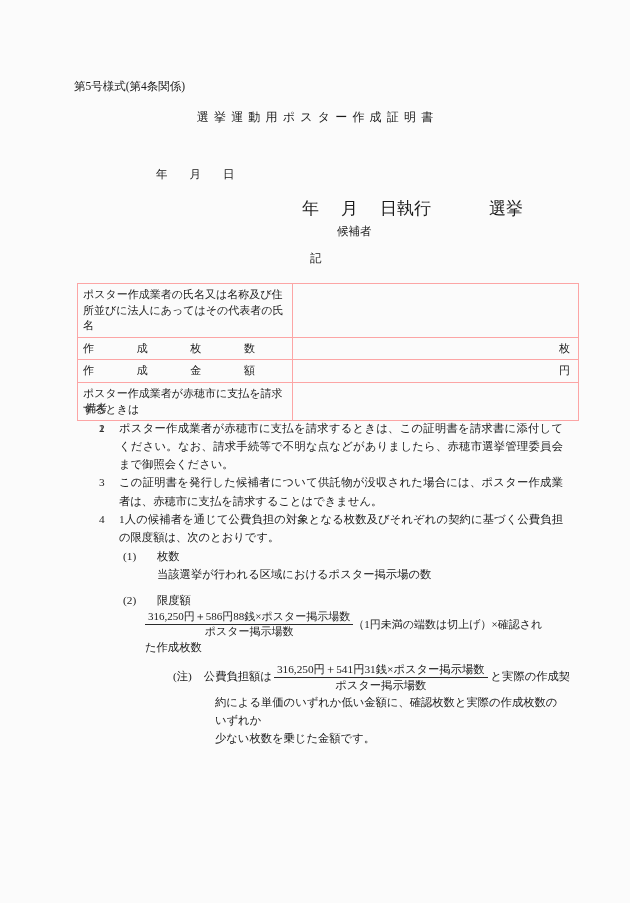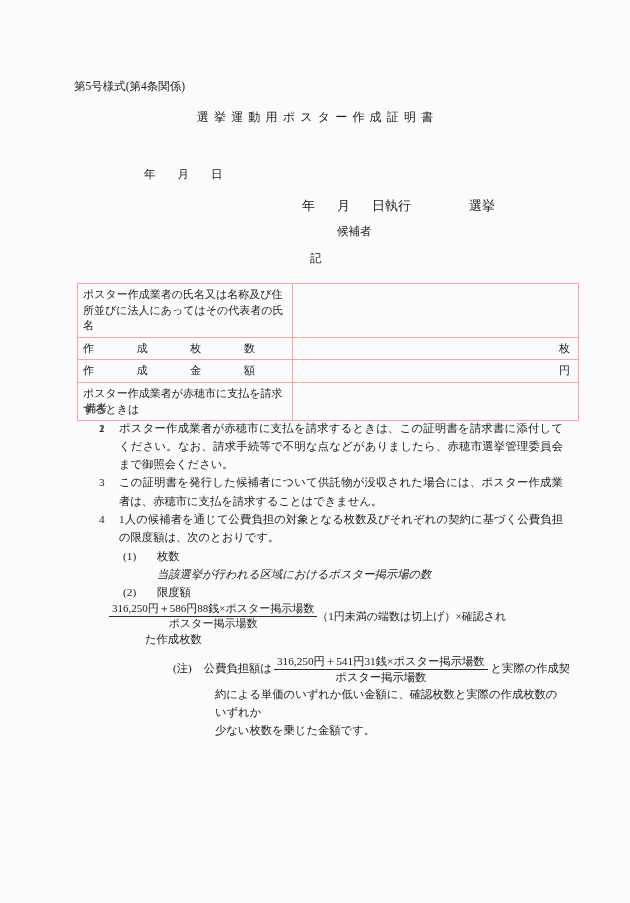--- a/index.html
+++ b/index.html
@@ -48,32 +48,32 @@
     position: absolute;
     left: 96px;
     top: 136px;
     font-size: 11.5px;
     letter-spacing: .5px;
     white-space: nowrap;
   }
 
   .date-blank {
     position: absolute;
-    left: 144px;
+    left: 156px;
     top: 166px;
     font-size: 11.5px;
     white-space: nowrap;
   }
   .date-blank .sp { display: inline-block; width: 22px; }
 
   .election-line {
     position: absolute;
     left: 302px;
     top: 196px;
-    font-size: 13px;
+    font-size: 17px;
     white-space: nowrap;
   }
   .election-line .sp { display: inline-block; width: 22px; }
   .election-line .gap { display: inline-block; width: 58px; }
 
   .candidate-line {
     position: absolute;
     left: 337px;
     top: 223px;
     font-size: 11.5px;
@@ -154,30 +154,29 @@
     margin: 0 0 0 46px;
     padding-left: 34px;
     line-height: 1.62;
   }
   .sub-item > .num {
     position: absolute;
     left: 0;
     top: 0;
   }
   .sub-body {
-    margin: 0 0 0 80px;
-    line-height: 1.62;
-    font-style: italic;
+    margin: 0 0 8px 80px;
+    line-height: 1.62;
   }
 
   
   .formula-row {
     display: flex;
     align-items: center;
-    margin: 1px 0 0 32px;
+    margin: 1px 0 0 68px;
     font-size: 11px;
     white-space: nowrap;
   }
   .frac {
     display: inline-flex;
     flex-direction: column;
     align-items: center;
     vertical-align: middle;
     line-height: 1.25;
   }

